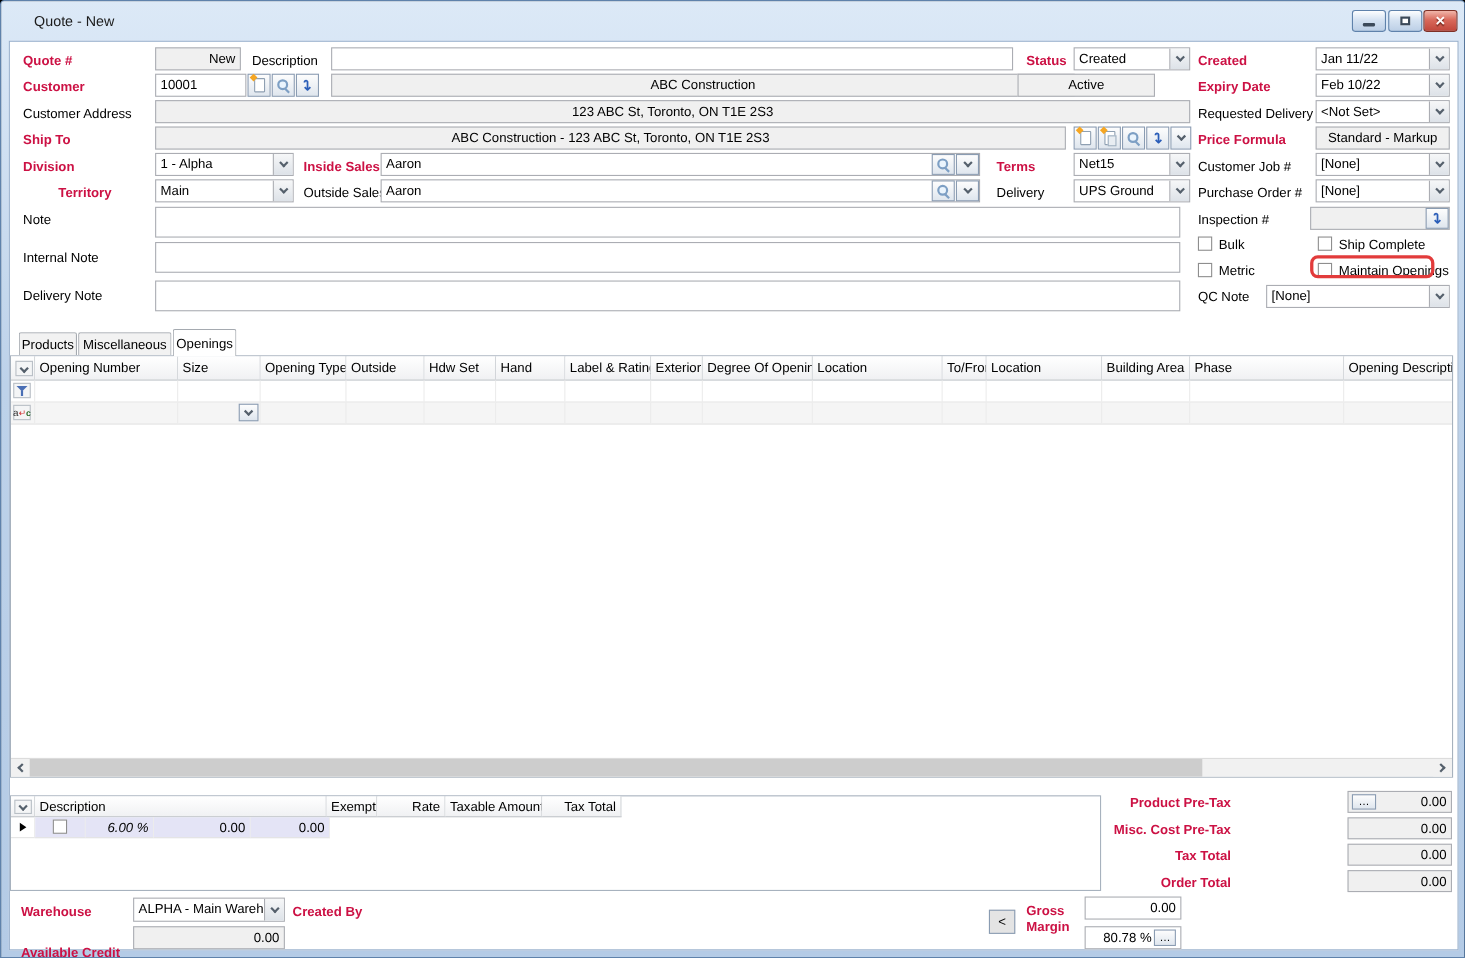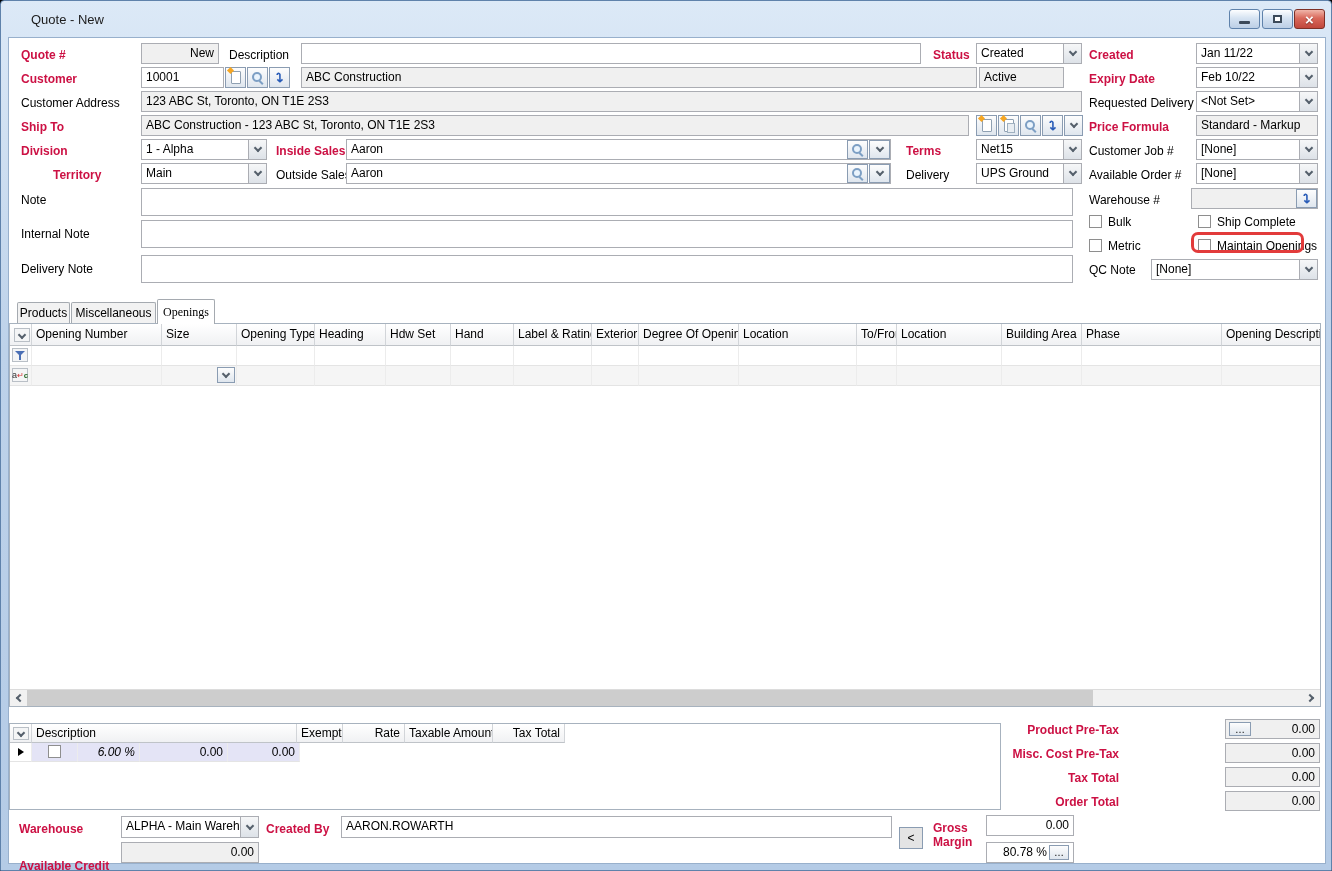--- a/index.html
+++ b/index.html
@@ -16,42 +16,42 @@
   .wbtn{position:absolute;top:8px;height:20px;border:1px solid #5f82ab;border-radius:3px;
     background:linear-gradient(#fdfeff,#d6e3f2 45%,#bccfe6);display:flex;align-items:center;justify-content:center;}
   .wbtn.close{background:linear-gradient(#f0b6aa,#d9695b 45%,#c1473c);border-color:#7e3026;}
   .minbar{width:11px;height:3px;background:#3c4a5a;border-radius:1px;margin-top:6px;}
   .restbox{width:9px;height:8px;border:2px solid #3c4a5a;background:#fff;}
   .xglyph{color:#fff;font-weight:bold;font-size:15px;line-height:1;text-shadow:0 1px 1px #7e3026;}
   .client{position:absolute;left:7px;top:36px;width:1318px;height:827px;background:#fff;border:1px solid #98b0cc;}
   .lbl{position:absolute;white-space:nowrap;color:#000;}
   .rl{color:#cc1144;font-weight:bold;}
   .tb{position:absolute;background:#fff;border:1px solid #abadb3;padding:2px 4px;overflow:hidden;white-space:nowrap;}
-  .ro{background:#f0f0f0;}
+  .ro{background:#f0f0f0;text-align:center;}
   .tr{text-align:right;}
   .dd{position:absolute;background:#fff;border:1px solid #abadb3;padding:2px 20px 2px 4px;overflow:hidden;white-space:nowrap;}
   .ddbtn{position:absolute;right:0;top:0;bottom:0;width:18px;background:linear-gradient(#f6f7f8,#dde2e8);
     border-left:1px solid #abadb3;display:flex;align-items:center;justify-content:center;}
   .chev{width:6px;height:6px;border-right:2px solid #55606c;border-bottom:2px solid #55606c;transform:rotate(45deg);margin-top:-3px;}
   .chev.lt{transform:rotate(135deg);margin:0 0 0 3px;}
   .chev.rt{transform:rotate(-45deg);margin:0 3px 0 0;}
   .btn{position:absolute;background:linear-gradient(#fdfdfd,#dfe6ee);border:1px solid #8a9cb2;
     display:flex;align-items:center;justify-content:center;}
   .cb{position:absolute;width:13px;height:13px;background:#fff;border:1px solid #8e8e8e;}
   .doc{width:10px;height:13px;background:#fff;border:1px solid #8fa0b2;position:relative;border-radius:1px;}
   .doc::before{content:"";position:absolute;left:-4px;top:-4px;width:5px;height:5px;background:#f5a623;transform:rotate(45deg);}
   .doc.copy::after{content:"";position:absolute;left:2px;top:3px;width:6px;height:8px;background:#e8edf2;border:1px solid #9fb0c0;}
   .mag{position:relative;width:13px;height:13px;}
   .mag::before{content:"";position:absolute;left:1px;top:1px;width:6px;height:6px;border:2px solid #7d9fc4;border-radius:50%;background:#eaf4fd;}
   .mag::after{content:"";position:absolute;left:9px;top:9px;width:5px;height:2px;background:#7d9fc4;transform:rotate(45deg);transform-origin:0 0;}
   .goarrow{color:#2a5db8;font-weight:bold;font-size:13px;display:inline-block;transform:rotate(-90deg);line-height:1;}
   .hl{position:absolute;border:3px solid #e23b3b;border-radius:7px;}
   .tab{position:absolute;border:1px solid #a5aab0;border-bottom:none;background:#f2f2f2;
     border-radius:2px 2px 0 0;display:flex;align-items:center;justify-content:center;}
-  .tab.active{background:#fff;z-index:3;font-family:Liberation Serif, serif;}
+  .tab.active{background:#fff;z-index:3;}
   .grid{position:absolute;background:#fff;border:1px solid #a7b2be;}
   .ghead{display:flex;height:22px;}
   .gh{background:linear-gradient(#ffffff,#f0f1f3);border-right:1px solid #d2d5d9;border-bottom:1px solid #bfc3c8;
     padding:3px 4px;overflow:hidden;white-space:nowrap;flex:none;}
   .grow{display:flex;height:20px;}
   .gc{border-right:1px solid #ececec;border-bottom:1px solid #e4e4e4;flex:none;position:relative;}
   .indbox{width:16px;height:14px;margin:2px;border:1px solid #b9bfc6;background:#f4f5f6;display:flex;align-items:center;justify-content:center;}
   .funnel{position:relative;width:10px;height:10px;}
   .funnel::before{content:"";position:absolute;left:0;top:1px;border-left:5px solid transparent;border-right:5px solid transparent;border-top:5px solid #4a6fb5;}
   .funnel::after{content:"";position:absolute;left:4px;top:5px;width:2px;height:5px;background:#4a6fb5;}
@@ -102,21 +102,21 @@
   <div class="btn" style="left:224px;top:66px;width:21px;height:21px;">
       <span class="doc"></span>
     </div>
   <div class="btn" style="left:246px;top:66px;width:21px;height:21px;">
       <span class="mag"></span>
     </div>
   <div class="btn" style="left:268px;top:66px;width:21px;height:21px;">
       <span class="goarrow">↩</span>
     </div>
   <div class="tb ro" style="left:300px;top:66px;width:676px;height:21px;">ABC Construction</div>
-  <div class="tb ro" style="left:978px;top:66px;width:85px;height:21px;">Active</div>
+  <div class="tb ro" style="left:924px;top:66px;width:125px;height:21px;">Active</div>
   <span class="lbl rl" style="left:1088px;top:71px;">Expiry Date</span>
   <div class="dd" style="left:1195px;top:66px;width:122px;height:21px;"><span>Feb 10/22</span><span class="ddbtn">
         <span class="chev"></span>
       </span></div>
 
   <span class="lbl" style="left:20px;top:95px;">Customer Address</span>
   <div class="tb ro" style="left:140px;top:90px;width:941px;height:21px;">123 ABC St, Toronto, ON  T1E 2S3</div>
   <span class="lbl" style="left:1088px;top:95px;">Requested Delivery</span>
   <div class="dd" style="left:1195px;top:90px;width:122px;height:21px;"><span>&lt;Not Set&gt;</span><span class="ddbtn">
         <span class="chev"></span>
@@ -172,28 +172,28 @@
   <div class="btn" style="left:846px;top:163px;width:21px;height:19px;">
       <span class="mag"></span>
     </div>
   <div class="btn" style="left:868px;top:163px;width:21px;height:19px;">
       <span class="chev"></span>
     </div>
   <span class="lbl" style="left:905px;top:167px;text-align:right;">Delivery</span>
   <div class="dd" style="left:975px;top:162px;width:106px;height:21px;"><span>UPS Ground</span><span class="ddbtn">
         <span class="chev"></span>
       </span></div>
-  <span class="lbl" style="left:1088px;top:167px;">Available Order #</span>
+  <span class="lbl" style="left:1088px;top:167px;">Purchase Order #</span>
   <div class="dd" style="left:1195px;top:162px;width:122px;height:21px;"><span>[None]</span><span class="ddbtn">
         <span class="chev"></span>
       </span></div>
 
   <span class="lbl" style="left:20px;top:192px;">Note</span>
   <div class="tb" style="left:140px;top:187px;width:932px;height:28px;"></div>
-  <span class="lbl" style="left:1088px;top:192px;">Warehouse #</span>
+  <span class="lbl" style="left:1088px;top:192px;">Inspection #</span>
   <div class="tb ro" style="left:1190px;top:187px;width:127px;height:21px;"></div>
   <div class="btn" style="left:1295px;top:188px;width:21px;height:19px;">
       <span class="goarrow">↩</span>
     </div>
 
   <span class="lbl" style="left:20px;top:226px;">Internal Note</span>
   <div class="tb" style="left:140px;top:219px;width:932px;height:28px;"></div>
 
   <span class="cb" style="left:1088px;top:214px;"></span>
   <span class="lbl" style="left:1107px;top:214px;">Bulk</span>
@@ -225,21 +225,21 @@
   <div class="grid" style="left:8px;top:322px;width:1312px;height:384px;">
     <div class="ghead">
       <div class="gh" style="width:22px;padding:2px;">
           <span class="indbox">
             <span class="chev" style="margin-top:-1px;"></span>
           </span>
         </div>
       <div class="gh" style="width:130px;">Opening Number</div>
       <div class="gh" style="width:75px;">Size</div>
       <div class="gh" style="width:78px;">Opening Type</div>
-      <div class="gh" style="width:71px;">Heading</div>
+      <div class="gh" style="width:71px;">Outside</div>
       <div class="gh" style="width:65px;">Hdw Set</div>
       <div class="gh" style="width:63px;">Hand</div>
       <div class="gh" style="width:78px;">Label &amp; Rating</div>
       <div class="gh" style="width:47px;">Exterior</div>
       <div class="gh" style="width:100px;">Degree Of Opening</div>
       <div class="gh" style="width:118px;">Location</div>
       <div class="gh" style="width:40px;">To/From</div>
       <div class="gh" style="width:105px;">Location</div>
       <div class="gh" style="width:80px;">Building Area</div>
       <div class="gh" style="width:140px;">Phase</div>
@@ -340,21 +340,20 @@
   <span class="lbl rl" style="left:960px;top:770px;width:158px;text-align:right;">Tax Total</span>
   <div class="tb ro tr" style="left:1224px;top:766px;width:95px;height:20px;">0.00</div>
   <span class="lbl rl" style="left:960px;top:794px;width:158px;text-align:right;">Order Total</span>
   <div class="tb ro tr" style="left:1224px;top:790px;width:95px;height:20px;">0.00</div>
 
   <span class="lbl rl" style="left:18px;top:821px;">Warehouse</span>
   <div class="dd" style="left:120px;top:815px;width:138px;height:22px;"><span>ALPHA - Main Wareh</span><span class="ddbtn">
         <span class="chev"></span>
       </span></div>
   <span class="lbl rl" style="left:265px;top:821px;">Created By</span>
-  <div class="tb" style="left:340px;top:815px;width:551px;height:22px;">AARON.ROWARTH</div>
   <span class="lbl rl" style="left:18px;top:846px;margin-top:12px;">Available Credit</span>
   <div class="tb ro tr" style="left:120px;top:841px;width:138px;height:21px;">0.00</div>
 
   <div class="btn" style="left:898px;top:826px;width:24px;height:22px;background:#e4e4e4;">
       <span>&lt;</span>
     </div>
   <span class="lbl rl" style="left:932px;top:820px;line-height:1.2;"><span>Gross</span><br><span>Margin</span></span>
   <div class="tb tr" style="left:985px;top:814px;width:88px;height:21px;">0.00</div>
   <div class="tb tr" style="left:985px;top:841px;width:88px;height:21px;padding-right:26px;">80.78 %</div>
   <div class="btn" style="left:1048px;top:844px;width:20px;height:15px;font-size:10px;">

